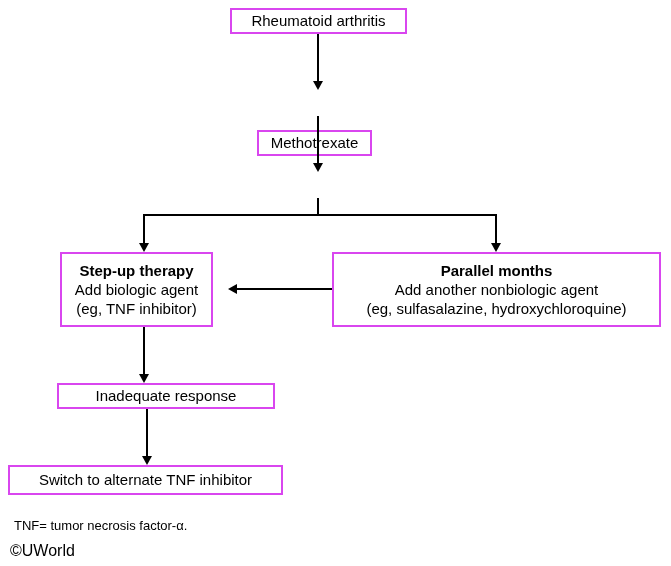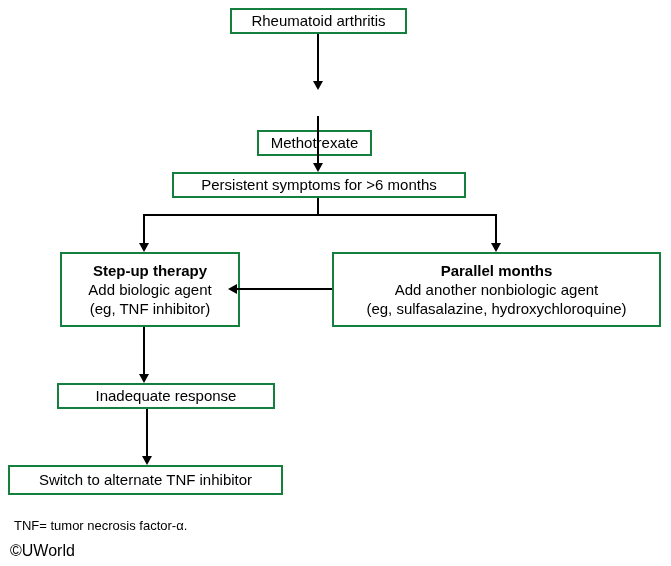--- a/index.html
+++ b/index.html
@@ -12,21 +12,21 @@
     width: 671px;
     height: 566px;
     background: #ffffff;
     font-family: "Liberation Sans", sans-serif;
     color: #000000;
     overflow: hidden;
   }
   .box {
     position: absolute;
     background: #ffffff;
-    border: 2px solid #15803d;
+    border: 2px solid #d946ef;
     box-sizing: border-box;
     display: flex;
     flex-direction: column;
     align-items: center;
     justify-content: center;
     text-align: center;
     font-size: 15px;
     line-height: 1.28;
   }
   .box .title {
@@ -79,25 +79,22 @@
 <div class="canvas">
 
   <div class="box" style="left:230px; top:8px; width:177px; height:26px;">
     <span>Rheumatoid arthritis</span>
   </div>
 
   <div class="box" style="left:257px; top:94px; width:115px; height:26px;margin-top:36px;">
     <span>Methotrexate</span>
   </div>
 
-  <div class="box" style="left:172px; top:172px; width:294px; height:26px;">
-    <span>Persistent symptoms for &gt;6 months</span>
-  </div>
 
-  <div class="box" style="left:60px; top:252px; width:180px; height:75px;">
+  <div class="box" style="left:60px; top:252px; width:153px; height:75px;">
     <span class="title">Step-up therapy</span>
     <span>Add biologic agent</span>
     <span>(eg, TNF inhibitor)</span>
   </div>
 
   <div class="box" style="left:332px; top:252px; width:329px; height:75px;">
     <span class="title">Parallel months</span>
     <span>Add another nonbiologic agent</span>
     <span>(eg, sulfasalazine, hydroxychloroquine)</span>
   </div>

